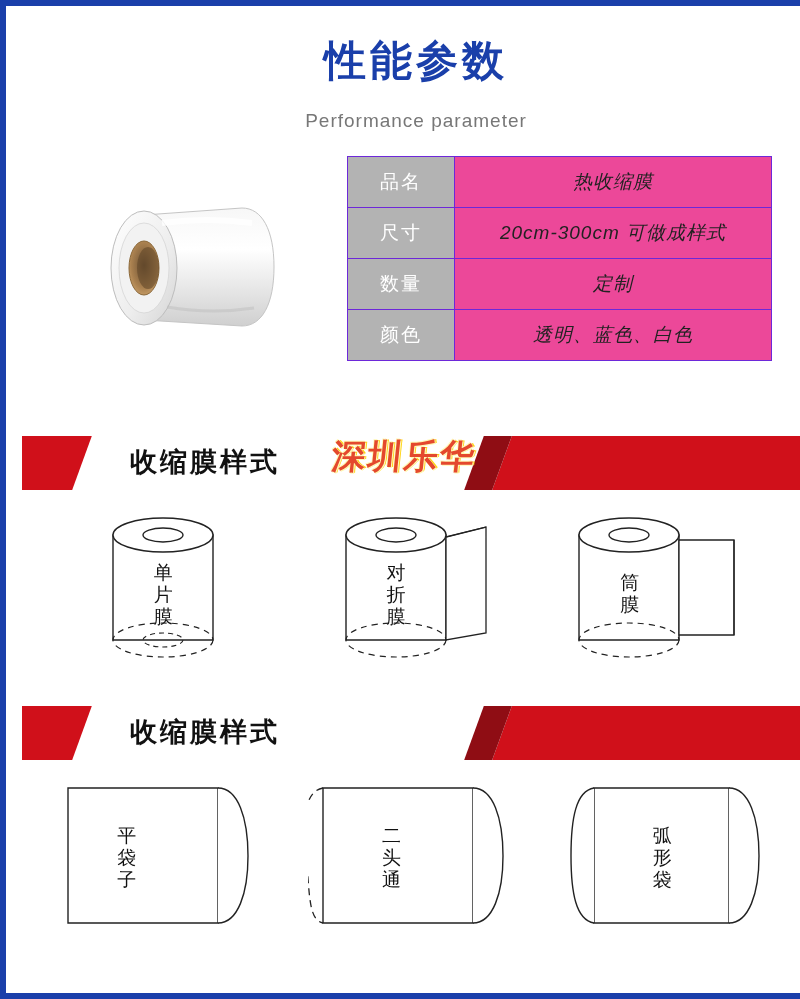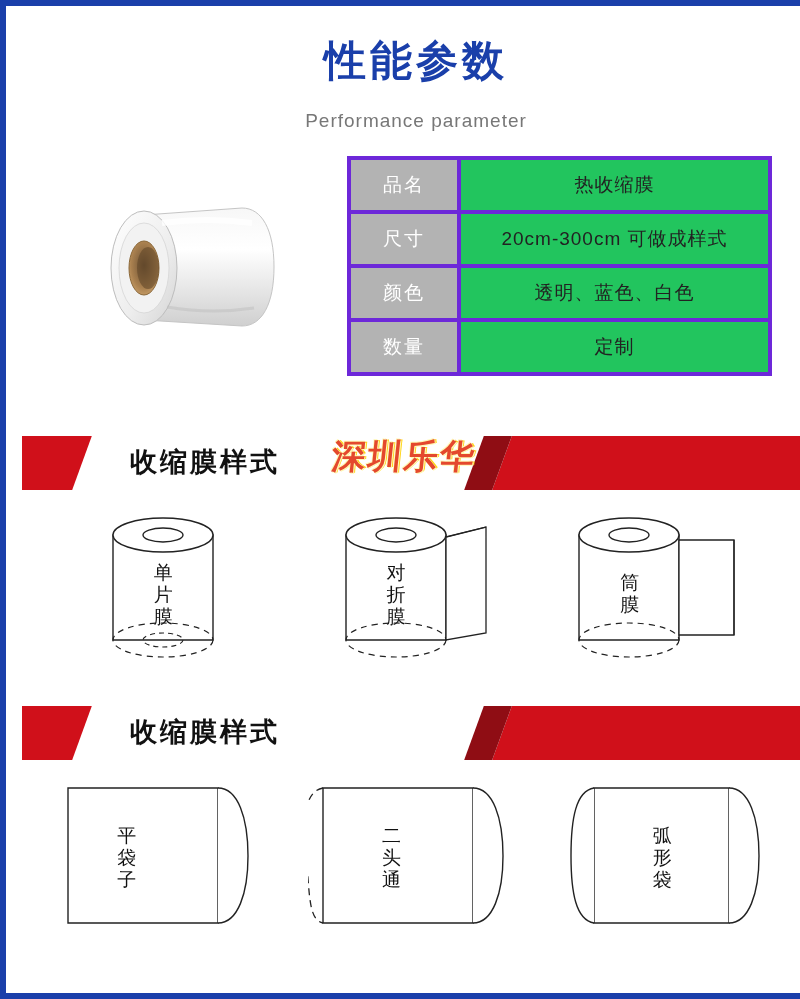--- a/index.html
+++ b/index.html
@@ -64,37 +64,38 @@
   }
   .spec-table {
     position: absolute;
     left: 325px;
     top: 6px;
     width: 425px;
     border-collapse: collapse;
     table-layout: fixed;
   }
   .spec-table td {
-    border: 4px solid #6d28d9;
+    border: 1px solid #6d28d9;
     height: 48px;
     text-align: center;
     font-size: 19px;
     color: #222;
     vertical-align: middle;
   }
   .spec-table td.key {
     width: 104px;
     background: #b3b3b3;
     color: #ffffff;
     font-size: 19px;
     letter-spacing: 2px;
   }
   .spec-table td.val {
-    background: #22c55e;
+    background: #ec4899;
     letter-spacing: 1px;
+    font-style: italic;
   }
 
   
   .band {
     position: relative;
     height: 54px;
     margin-top: 16px;
     overflow: hidden;
   }
   .band .bar-red {
@@ -248,26 +249,26 @@
         <tbody>
           <tr>
             <td class="key">品名</td>
             <td class="val">热收缩膜</td>
           </tr>
           <tr>
             <td class="key">尺寸</td>
             <td class="val">20cm-300cm 可做成样式</td>
           </tr>
           <tr>
+            <td class="key">数量</td>
+            <td class="val">定制</td>
+          </tr>
+          <tr>
             <td class="key">颜色</td>
             <td class="val">透明、蓝色、白色</td>
-          </tr>
-          <tr>
-            <td class="key">数量</td>
-            <td class="val">定制</td>
           </tr>
         </tbody>
       </table>
     </div>
 
     <div class="band">
       <div class="bar-red"></div>
       <div class="bar-white-left"></div>
       <div class="band-edge"></div>
       <div class="band-text">收缩膜样式</div>

